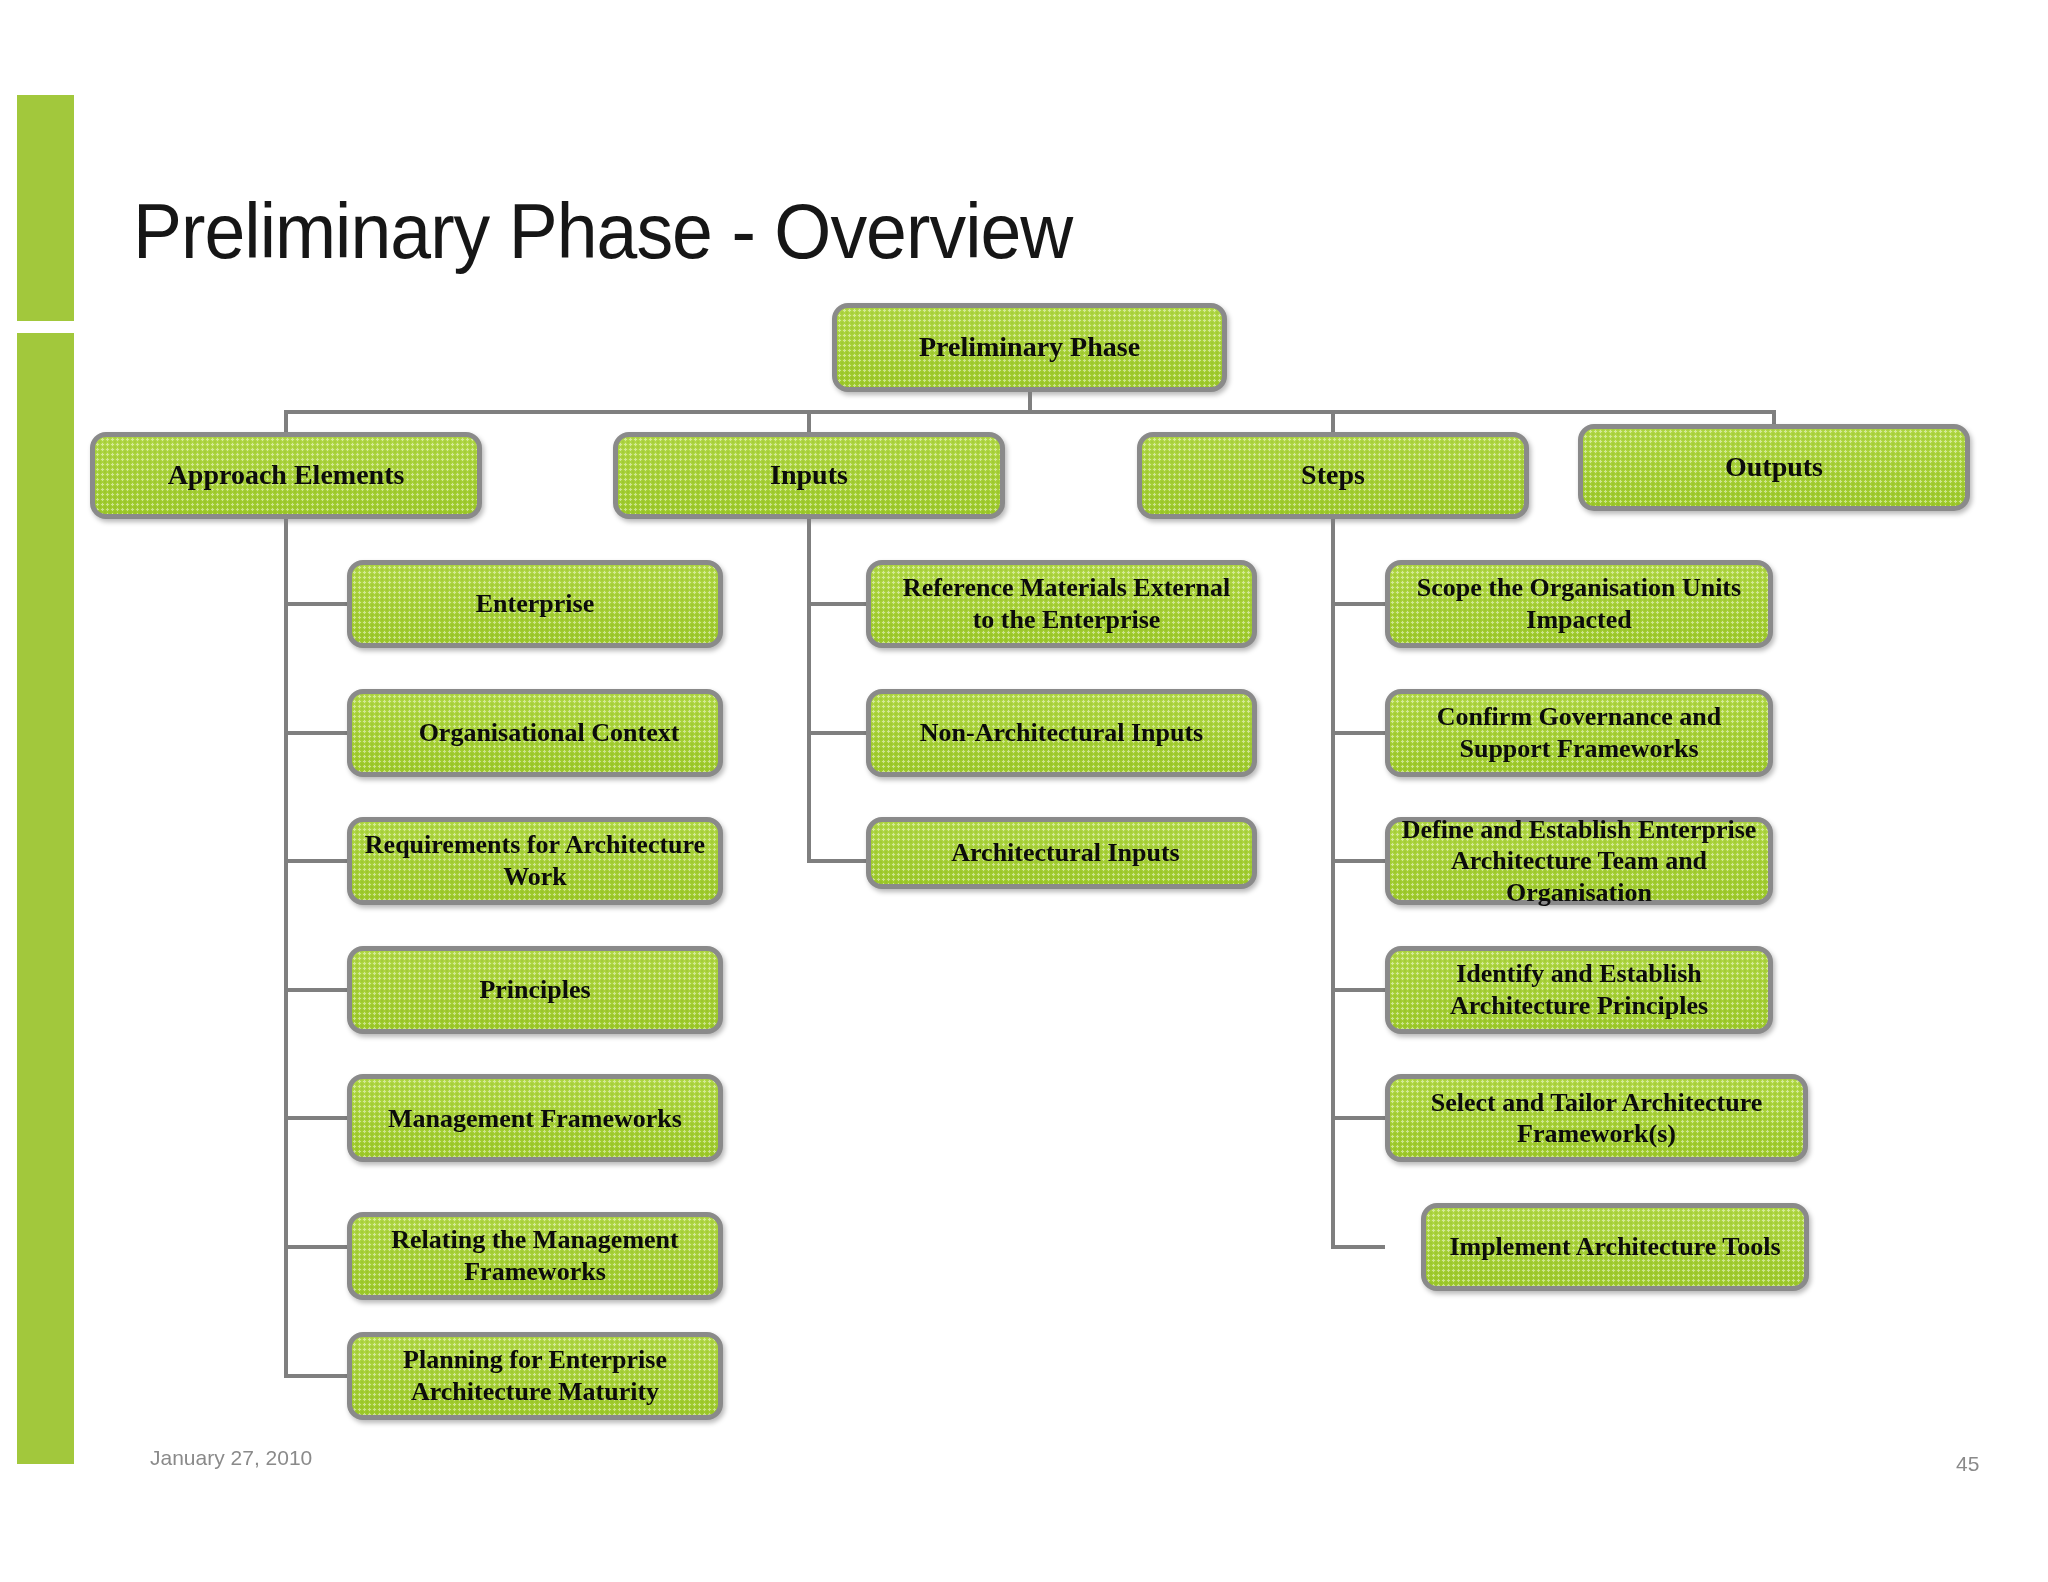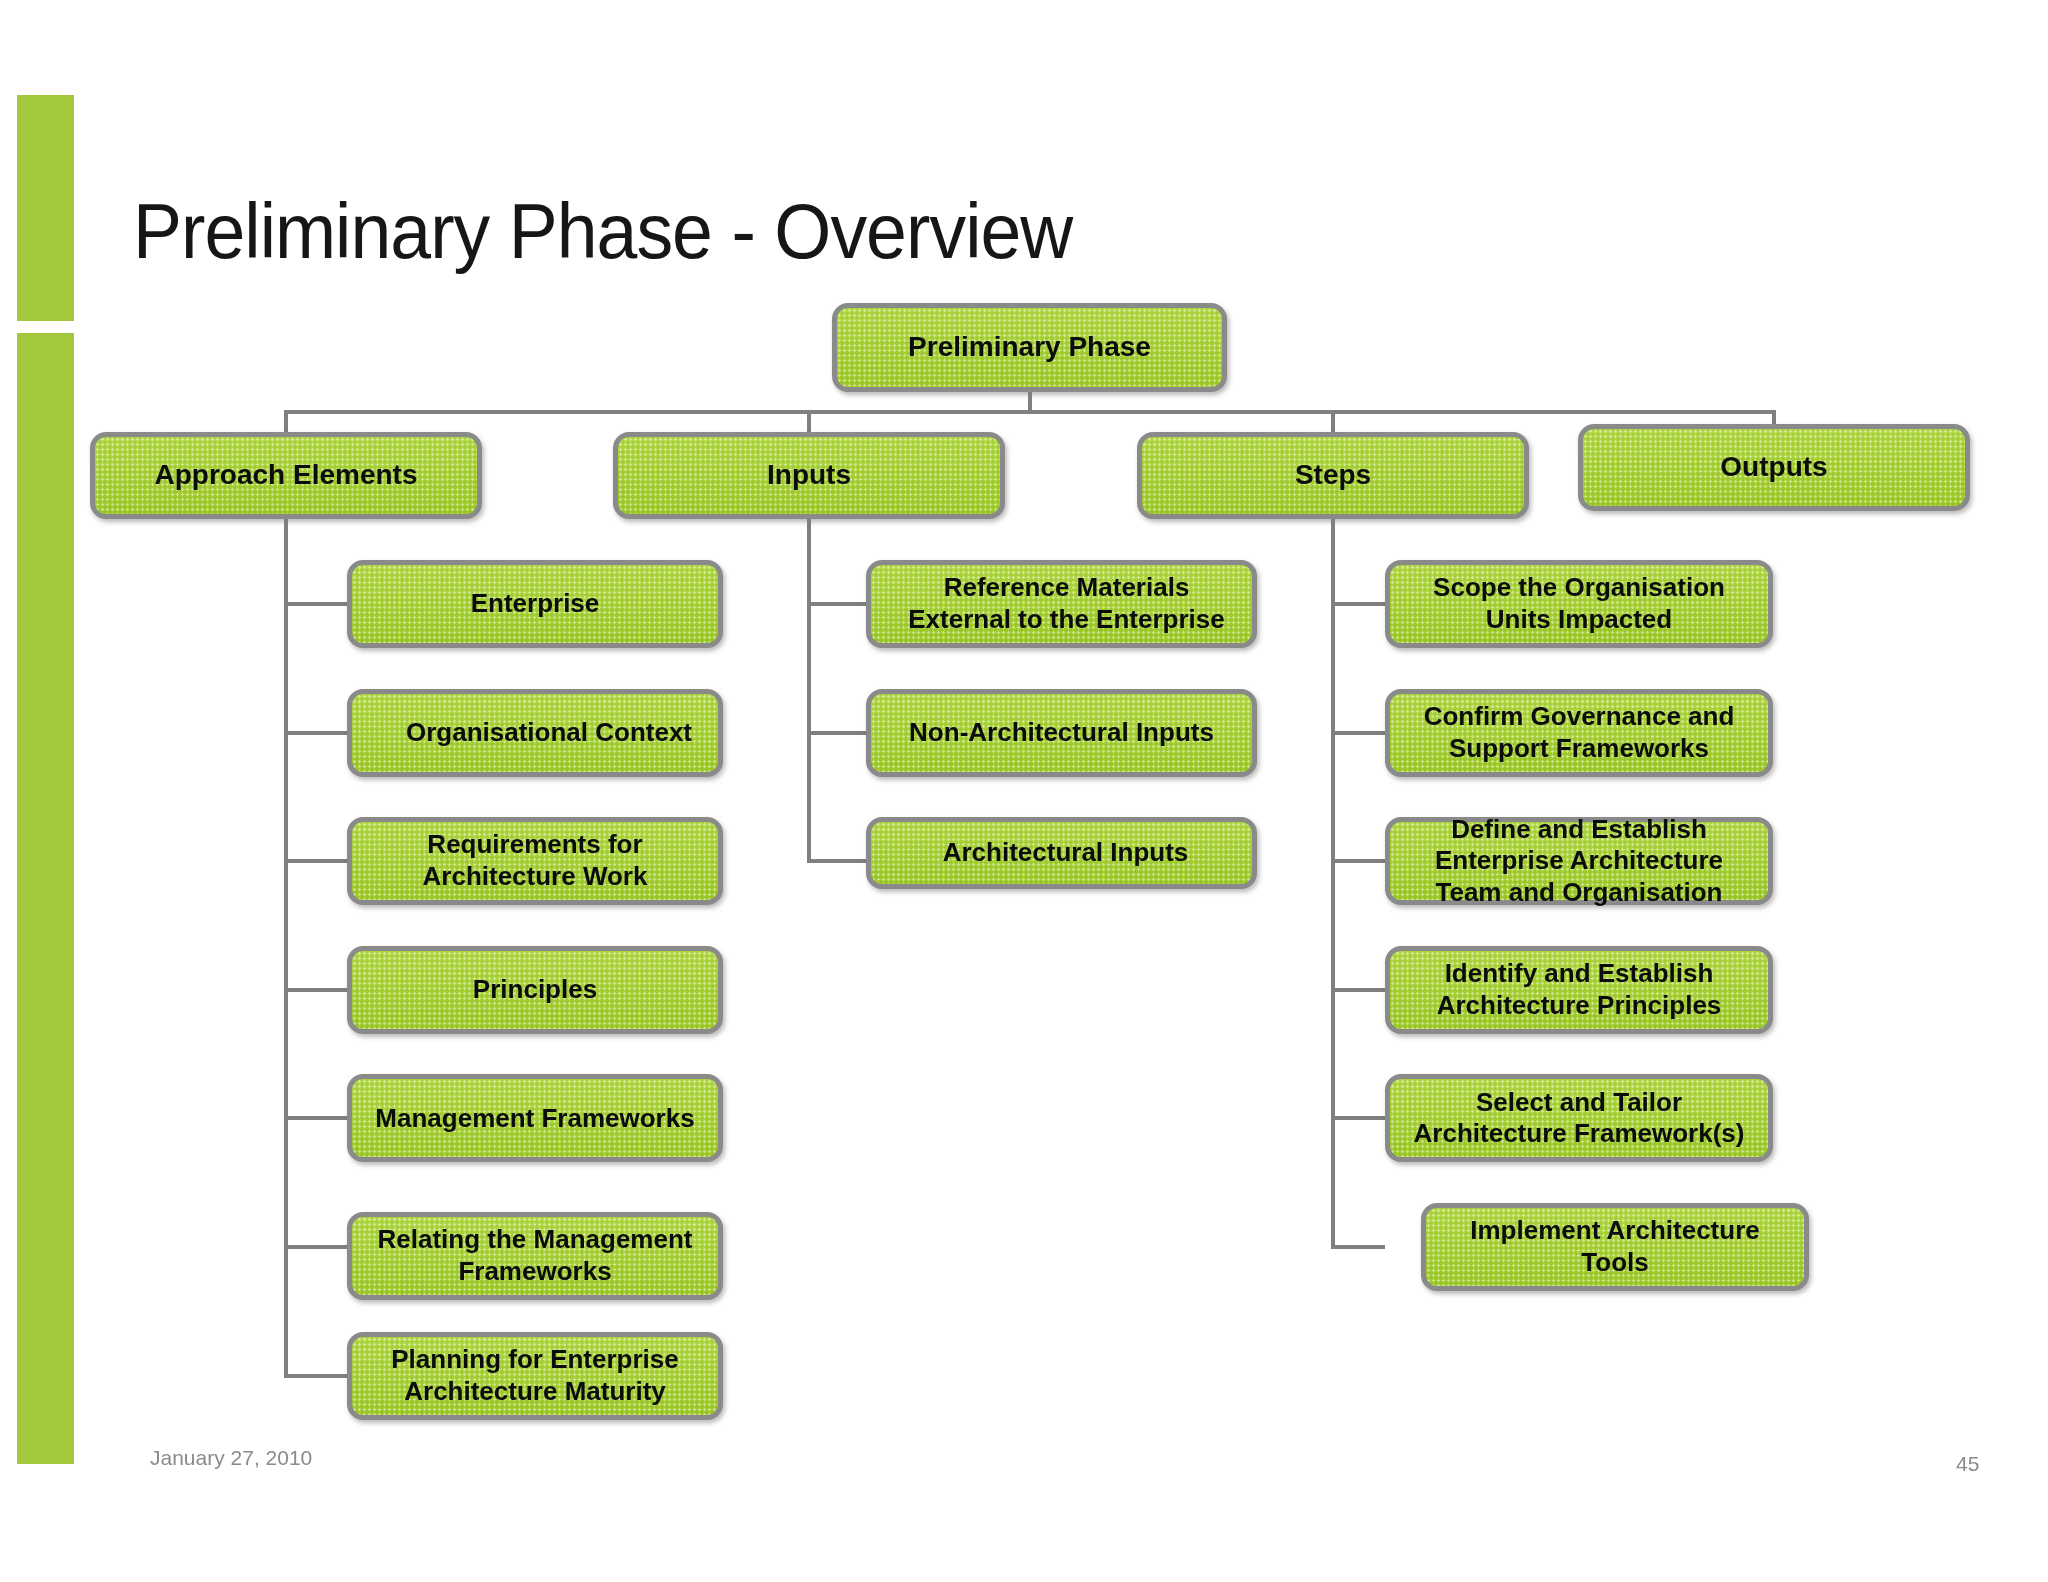--- a/index.html
+++ b/index.html
@@ -22,21 +22,21 @@
     left:133px;top:186px;
     margin:0;
     font-size:78px;
     font-weight:400;
     letter-spacing:-1px;
     color:#161616;
     white-space:nowrap;
     transform:scaleX(.94);
     transform-origin:left top;
   }
-  #diagram{position:absolute;left:0;top:0;width:100%;height:100%;}
+  #diagram{position:absolute;left:0;top:0;width:100%;height:100%;font-family:Liberation Serif, serif;}
   .node{
     position:absolute;
     box-sizing:border-box;
     border:5px solid var(--node-border,#8a8a8a);
     border-radius:16px;
     background-color:var(--node-fill,#a7d235);
     background-image:
       radial-gradient(rgba(255,255,255,.45) 1px, rgba(255,255,255,0) 1.4px),
       radial-gradient(rgba(110,150,10,.22) 1px, rgba(0,0,0,0) 1.4px),
       linear-gradient(180deg,#b2d947,#9fcb2c);
@@ -141,21 +141,21 @@
       </div>
       <div class="cline" style="left: 1333px; top: 859.2px; width: 52px; height: 4px;"></div>
       <div class="node level-3" style="left: 1385px; top: 817.2px; width: 388px; height: 88px;">
         <span class="node-label">Define and Establish Enterprise Architecture Team and Organisation</span>
       </div>
       <div class="cline" style="left: 1333px; top: 987.8px; width: 52px; height: 4px;"></div>
       <div class="node level-3" style="left: 1385px; top: 945.8px; width: 388px; height: 88px;">
         <span class="node-label">Identify and Establish Architecture Principles</span>
       </div>
       <div class="cline" style="left: 1333px; top: 1116.4px; width: 52px; height: 4px;"></div>
-      <div class="node level-3" style="left: 1385px; top: 1074.4px; width: 388px; height: 88px;">
+      <div class="node level-3" style="left: 1385px; top: 1074.4px; width: 423px; height: 88px;">
         <span class="node-label">Select and Tailor Architecture Framework(s)</span>
       </div>
       <div class="cline" style="left: 1333px; top: 1245px; width: 52px; height: 4px;"></div>
       <div class="node level-3" style="left: 1421px; top: 1203px; width: 388px; height: 88px;">
         <span class="node-label">Implement Architecture Tools</span>
       </div>
       <div class="cline" style="left: 1772px; top: 414px; width: 4px; height: 18px;"></div>
       <div class="node level-2" style="left: 1578px; top: 424px; width: 392px; height: 87px;">
         <span class="node-label">Outputs</span>
       </div>

